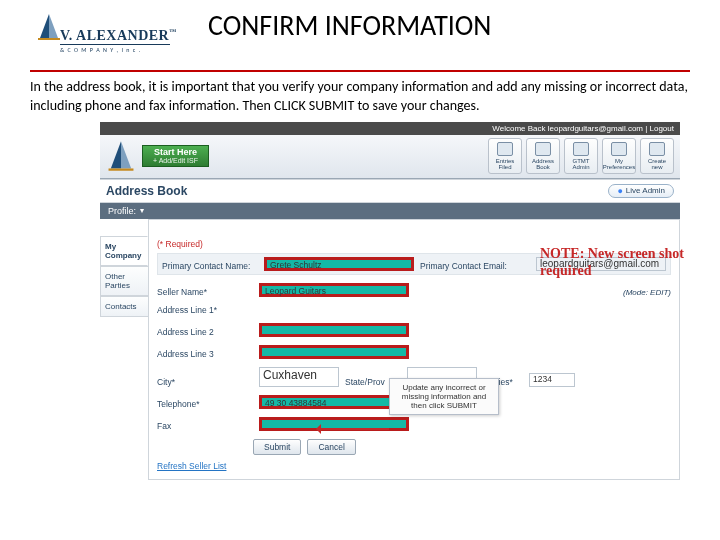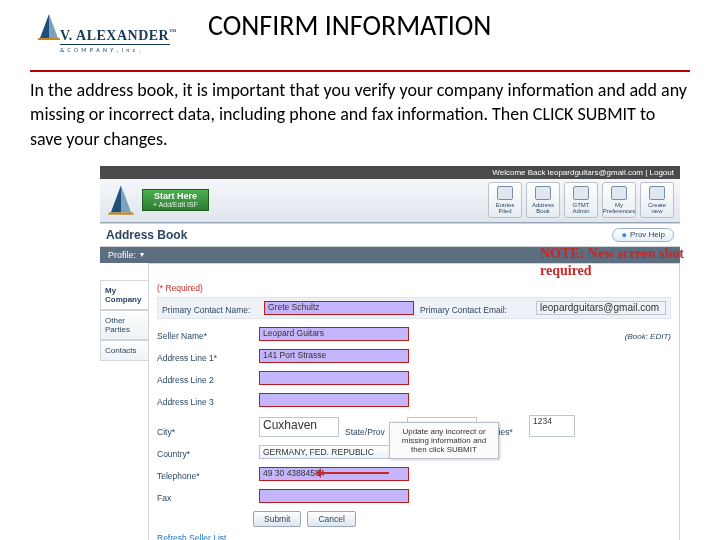--- a/index.html
+++ b/index.html
@@ -58,22 +58,22 @@
     color: #000;
     padding-left: 18px;
     white-space: nowrap;
   }
   .title-rule {
     margin: 2px 30px 6px 30px;
     height: 0;
     border-bottom: 2px solid #c00000;
   }
   .intro {
-    margin: 0 30px 15px 30px;
-    font-size: 18px;
+    margin: 0 30px 6px 30px;
+    font-size: 14px;
     line-height: 1.35;
     color: #000;
   }
   .app-shot {
     margin: 0 0 0 100px;
     width: 580px;
     font-family: Arial, sans-serif;
     font-size: 9px;
     color: #333;
   }
@@ -143,31 +143,31 @@
   }
   .side-tab.active { background:#fff; border-right:1px solid #fff; font-weight:bold; }
   .form-main {
     flex:1; border:1px solid #cfd5db; background:#fff; padding:19px 8px 8px 8px;
     position:relative; min-height:240px;
   }
   .req { color:#c62828; font-size:8.5px; margin-bottom:4px; }
   .row { display:flex; align-items:flex-end; margin-bottom:8px; gap:6px; }
   .lab { width:96px; color:#2b4763; font-size:8.5px; }
   .fld, .fldw {
-    border:1px solid #b91c1c; background:#c4b5fd; height:14px;
+    border:3px solid #b91c1c; background:#14b8a6; height:14px;
     font-size:8.5px; padding:0 3px; color:#333;
   }
   .fld { width:150px; }
   .fldw { width:150px; }
   .row.topsplit .col2lab { width:110px; color:#2b4763; font-size:8.5px; }
   .row.topsplit .fld2 { width:130px; border:1px solid #bcc6d0; height:14px; font-size:10px; padding:0 3px; color:#333; }
   .mode-edit { margin-left:auto; font-size:8px; color:#2b4763; font-style:italic; }
   .row.city .lab2 { width:56px; color:#2b4763; font-size:8.5px; }
   .row.city .fld-sm { width:70px; border:1px solid #bcc6d0; height:20px; font-size:12px; padding:0 3px; }
-  .row.city .fld-post { width:46px; border:1px solid #bcc6d0; height:22px; font-size:8.5px; padding:0 3px; }
+  .row.city .fld-post { width:46px; border:1px solid #bcc6d0; height:14px; font-size:8.5px; padding:0 3px; }
   .sel {
     border:1px solid #bcc6d0; height:14px; width:150px; font-size:8.5px;
     background:linear-gradient(#fff,#eef2f6); padding:0 3px; color:#333;
     display:flex; align-items:center; justify-content:space-between;
   }
   .sel::after { content:"▾"; font-size:8px; color:#455667; }
   .btn-row { margin:8px 0 4px 96px; display:flex; gap:6px; align-items:center; }
   .btn {
     border:1px solid #9aa7b4; background:linear-gradient(#fefefe,#dfe6ed);
     font-size:8.5px; padding:2px 10px; color:#2b4763; border-radius:2px;
@@ -251,21 +251,21 @@
       <div class="tool-icon">
           <div class="blk"></div>
           <span>Create new</span>
         </div>
     </div>
   </div>
 
   <div class="section-title-row">
     <div class="section-title">Address Book</div>
     <div class="live-help">
-        <span>Prov Help</span>
+        <span>Live Admin</span>
       </div>
   </div>
 
   <div class="profile-bar">
     <span>Profile:</span>
     <span class="arrow">▾</span>
   </div>
 
   <div class="form-area">
     <div class="side-tabs">
@@ -280,49 +280,42 @@
       <div class="row topsplit" style="background:#eef2f6; padding:3px 4px; border:1px solid #dfe5ea;">
         <div class="lab">Primary Contact Name:</div>
         <div class="fld">Grete Schultz</div>
         <div class="col2lab">Primary Contact Email:</div>
         <div class="fld2">leopardguitars@gmail.com</div>
       </div>
 
       <div class="row">
         <div class="lab"><span>Seller Name*</span></div>
         <div class="fldw">Leopard Guitars</div>
-        <div class="mode-edit">(Book: EDIT)</div>
+        <div class="mode-edit">(Mode: EDIT)</div>
       </div>
       <div class="row">
         <div class="lab">Address Line 1*</div>
-        <div class="fldw">141 Port Strasse</div>
       </div>
       <div class="row">
         <div class="lab">Address Line 2</div>
         <div class="fldw"></div>
       </div>
       <div class="row">
         <div class="lab">Address Line 3</div>
         <div class="fldw"></div>
       </div>
       <div class="row city">
         <div class="lab">City*</div>
         <div class="fld-sm" style="width:80px">Cuxhaven</div>
         <div class="lab2">State/Prov</div>
         <div class="fld-sm"></div>
         <div class="lab2" style="width:40px">Entries*</div>
         <div class="fld-post">1234</div>
       </div>
       <div class="row">
-        <div class="lab">Country*</div>
-        <div class="sel">
-            <span>GERMANY, FED. REPUBLIC</span>
-          </div>
-      </div>
-      <div class="row">
         <div class="lab">Telephone*</div>
         <div class="fldw">49 30 43884584</div>
       </div>
       <div class="row">
         <div class="lab">Fax</div>
         <div class="fldw"></div>
       </div>
 
       <div class="btn-row">
         <div class="btn">Submit</div>

